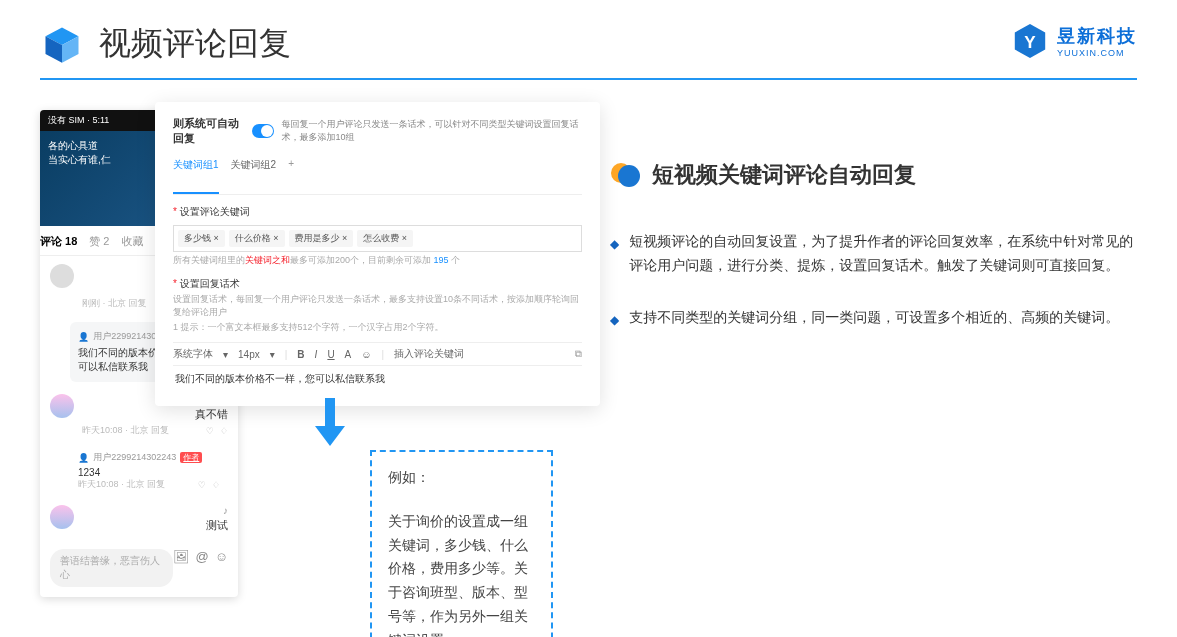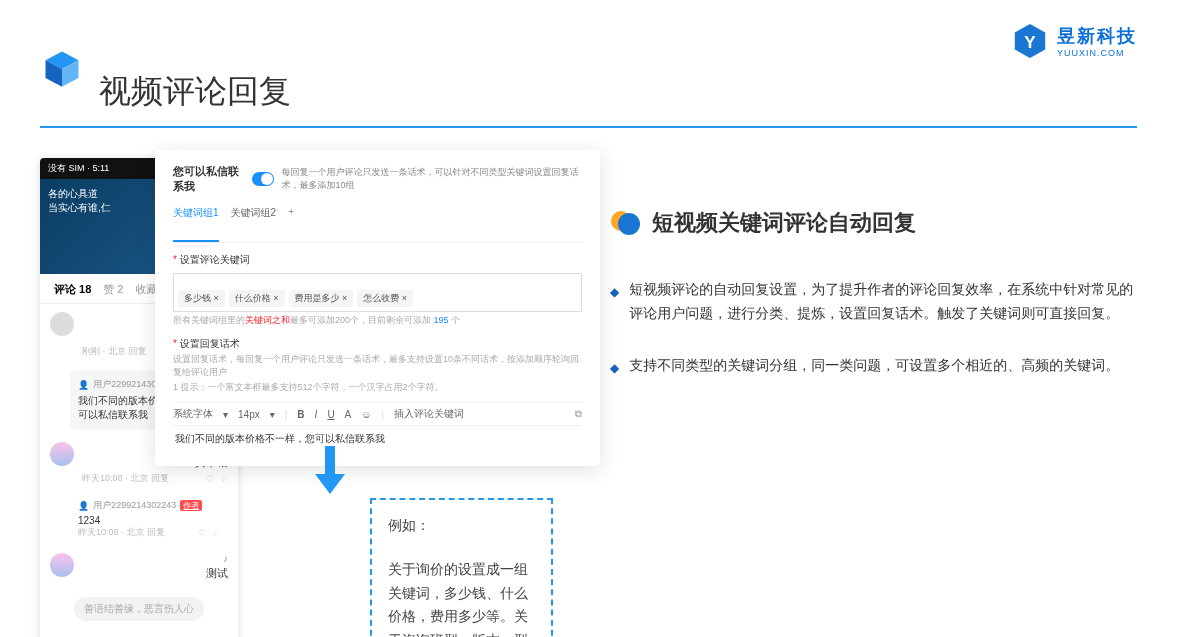--- a/index.html
+++ b/index.html
@@ -1,70 +1,70 @@
 <!DOCTYPE html>
 <html><head>
 <meta charset="utf-8">
 <style>
 * { margin: 0; padding: 0; box-sizing: border-box; }
 body { width: 1177px; height: 637px; font-family: "Microsoft YaHei", sans-serif; background: #fff; position: relative; }
 
 .header { display: flex; align-items: center; padding: 22px 40px 12px 40px; }
 .header-icon { width: 44px; height: 44px; margin-right: 15px; }
-.header-title { font-size: 32px; color: #333; font-weight: 400; margin-top: 48px; }
+.header-title { font-size: 32px; color: #333; font-weight: 400; }
 .logo { position: absolute; right: 40px; top: 22px; display: flex; align-items: center; }
 .logo-icon { width: 38px; height: 38px; margin-right: 8px; }
 .logo-text { display: flex; flex-direction: column; }
 .logo-main { font-size: 18px; font-weight: bold; color: #0d6fd8; letter-spacing: 2px; }
 .logo-sub { font-size: 9px; color: #0d6fd8; letter-spacing: 1px; }
 
 .divider { height: 2px; background: #2196f3; margin: 0 40px 30px 40px; }
 
 .content { display: flex; padding: 0 40px; gap: 60px; }
 .left-col { width: 510px; position: relative; }
 .right-col { flex: 1; padding-top: 50px; }
 
 
 .phone { position: absolute; left: 0; top: 0; width: 198px; background: #fff; box-shadow: 0 2px 10px rgba(0,0,0,0.15); border-radius: 4px; overflow: hidden; font-size: 10px; }
 .phone-top { background: #111; color: #fff; padding: 4px 8px; font-size: 9px; }
 .phone-video { height: 95px; background: linear-gradient(135deg, #0a3d62, #1e5a8c); position: relative; color: #fff; padding: 8px; font-size: 10px; }
-.phone-tabs { display: flex; padding: 8px 14px 6px; border-bottom: 1px solid #eee; gap: 12px; font-size: 11px; }
+.phone-tabs { display: flex; padding: 8px 0 6px; border-bottom: 1px solid #eee; gap: 12px; font-size: 11px; }
 .phone-tab-active { color: #000; font-weight: bold; }
 .phone-tab { color: #999; }
 .comment { padding: 8px 10px; display: flex; gap: 8px; text-align: right; }
 .avatar { width: 24px; height: 24px; border-radius: 50%; background: #ddd; flex-shrink: 0; }
 .avatar.pink { background: linear-gradient(#fbc2eb, #a6c1ee); }
 .comment-body { flex: 1; }
 .comment-name { color: #999; font-size: 10px; }
 .comment-text { color: #333; font-size: 11px; margin: 2px 0; }
 .comment-meta { color: #bbb; font-size: 9px; display: flex; gap: 6px; align-items: center; }
 .reply-bubble { margin: 4px 10px 4px 30px; background: #f5f6f7; border-radius: 6px; padding: 8px; font-size: 10px; }
 .reply-name { color: #999; font-size: 9px; display: flex; align-items: center; gap: 4px; }
 .author-tag { background: #ff4d4f; color: #fff; font-size: 8px; padding: 0 3px; border-radius: 2px; text-decoration: underline; }
 .reply-text { color: #333; margin-top: 3px; }
-.phone-input { margin: 6px 10px 10px; display: flex; align-items: center; gap: 24px; flex-direction: column; }
+.phone-input { margin: 6px 10px 10px; display: flex; gap: 0; }
 .phone-input-field { flex: 1; background: #f2f2f2; border-radius: 14px; padding: 5px 10px; font-size: 10px; color: #aaa; }
 .phone-input-icons { display: flex; gap: 6px; color: #888; font-size: 13px; }
 
 
 .settings { position: absolute; left: 115px; top: -8px; width: 445px; background: #fff; box-shadow: 0 4px 20px rgba(0,0,0,0.12); border-radius: 4px; padding: 14px 18px; font-size: 10px; z-index: 2; }
 .settings-header { display: flex; align-items: center; gap: 8px; color: #333; }
 .settings-title { font-size: 11px; font-weight: bold; }
 .toggle { width: 26px; height: 14px; background: #1890ff; border-radius: 7px; position: relative; }
 .toggle::after { content: ''; position: absolute; right: 1px; top: 1px; width: 12px; height: 12px; background: #fff; border-radius: 50%; }
 .settings-desc { color: #888; font-size: 9px; }
 .settings-tabs { display: flex; gap: 12px; margin-top: 12px; border-bottom: 1px solid #eee; padding-bottom: 6px; font-size: 10px; }
 .settings-tab-active { color: #1890ff; border-bottom: 2px solid #1890ff; padding-bottom: 20px; margin-bottom: -6px; }
 .settings-tab { color: #666; }
 .plus { color: #999; }
 .field-label { color: #333; font-size: 10px; margin-top: 10px; }
 .field-label .star { color: #f5222d; }
 .field-desc { color: #aaa; font-size: 9px; margin-top: 2px; }
 .tags-row { border: 1px solid #ddd; padding: 4px; margin-top: 6px; display: flex; gap: 4px; flex-wrap: wrap; }
-.tag { background: #f5f5f5; padding: 2px 6px; font-size: 9px; color: #555; border-radius: 2px; margin-top: 12px; }
+.tag { background: #f5f5f5; padding: 2px 6px; font-size: 9px; color: #555; border-radius: 2px; }
 .red-text { color: #f5222d; }
 .blue-text { color: #1890ff; }
 .toolbar { display: flex; align-items: center; gap: 10px; margin-top: 8px; padding: 4px 0; border-top: 1px solid #eee; border-bottom: 1px solid #eee; font-size: 10px; color: #666; }
 .toolbar-sep { color: #ddd; }
 .editor-text { padding: 6px 2px; font-size: 10px; color: #333; }
 .copy-icon { margin-left: auto; color: #999; }
 
 
 .arrow { position: absolute; left: 275px; top: 288px; z-index: 3; }
 
@@ -100,21 +100,21 @@
     </div>
   </div>
 </div>
 <div class="divider"></div>
 
 <div class="content">
   <div class="left-col">
 
     <div class="settings">
       <div class="settings-header">
-        <span class="settings-title">您可以私信联系我</span>
+        <span class="settings-title">则系统可自动回复</span>
         <div class="toggle"></div>
         <span class="settings-desc">每回复一个用户评论只发送一条话术，可以针对不同类型关键词设置回复话术，最多添加10组</span>
       </div>
       <div class="settings-tabs">
         <span class="settings-tab-active">关键词组1</span>
         <span class="settings-tab">关键词组2</span>
         <span class="plus">+</span>
       </div>
       <div class="field-label"><span class="star">* </span><span>设置评论关键词</span></div>
       <div class="tags-row">

